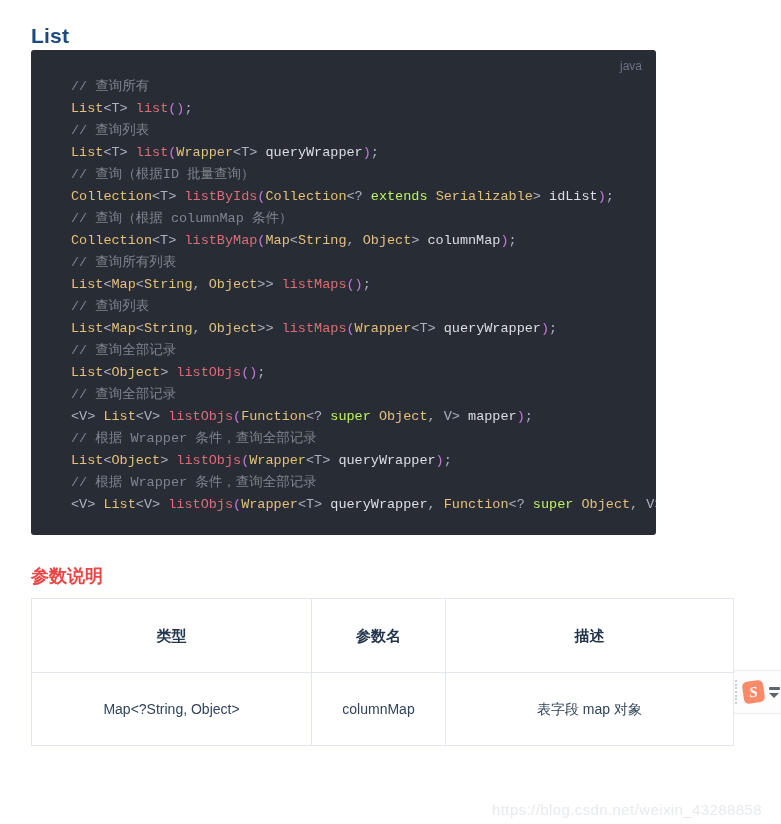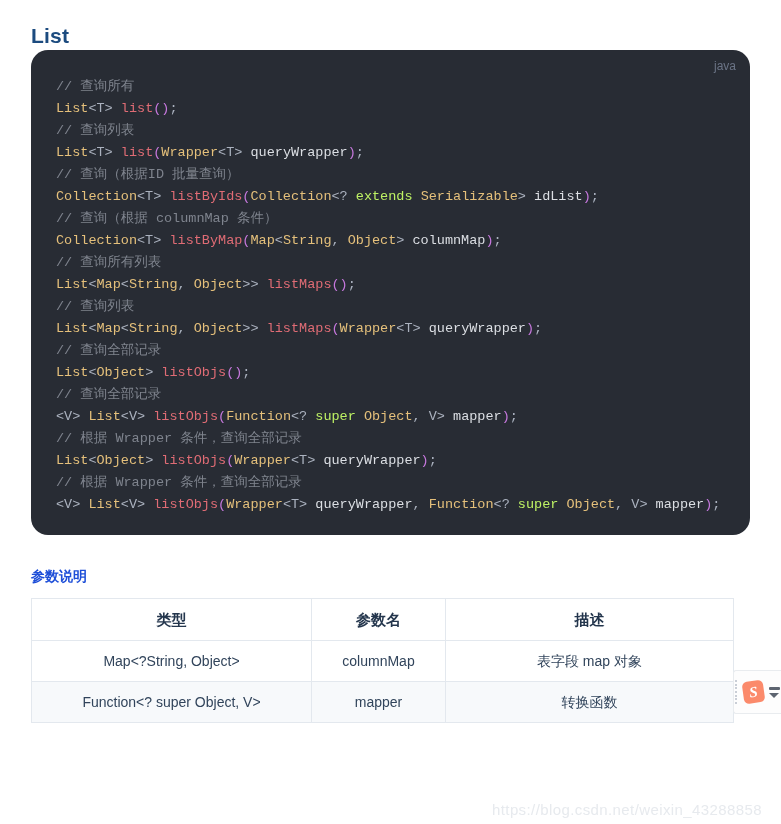--- a/index.html
+++ b/index.html
@@ -34,39 +34,39 @@
     color: #1c4b7f;
     letter-spacing: 0.2px;
     line-height: 26px;
   }
 
   
   .code-block {
     position: absolute;
     left: 31px;
     top: 50px;
-    width: 719px;
+    width: 625px;
     height: 485px;
     background: #282c34;
-    border-radius: 17px;
+    border-radius: 3px;
     box-sizing: border-box;
     overflow: hidden;
   }
   .code-lang {
     position: absolute;
     right: 14px;
     top: 9px;
     font-family: "Liberation Sans", "DejaVu Sans", sans-serif;
     font-size: 12px;
     color: #6b7486;
     line-height: 14px;
   }
   .code-body {
     position: absolute;
-    left: 25px;
+    left: 40px;
     top: 26px;
     right: 10px;
     font-family: "Liberation Mono", "DejaVu Sans Mono", monospace;
     font-size: 13.5px;
     line-height: 22px;
     white-space: pre;
     color: #abb2bf;
   }
   .code-line {
     height: 22px;
@@ -80,44 +80,44 @@
   .tk-kw       { color: #bef264; }   
   .tk-punc     { color: #abb2bf; }   
   .tk-paren    { color: #c678dd; }   
   .tk-var      { color: #dcdfe4; }   
 
   
   .params-title {
     position: absolute;
     left: 31px;
     top: 567px;
-    font-size: 14px;
-    font-weight: 700;
-    color: #1d4ed8;
+    font-size: 18px;
+    font-weight: 700;
+    color: #ef4444;
     line-height: 18px;
   }
 
   
   .param-table {
     position: absolute;
     left: 31px;
     top: 598px;
     width: 702px;
     border-collapse: collapse;
     table-layout: fixed;
     font-size: 14px;
     color: #31445b;
     background: #ffffff;
   }
   .param-table th,
   .param-table td {
     border: 1px solid #e3e8ee;
     text-align: center;
     vertical-align: middle;
-    padding: 0 6px;
+    padding: 16px 6px;
     height: 40px;
     font-weight: 400;
     line-height: 18px;
     overflow: hidden;
   }
   .param-table th {
     font-weight: 700;
     font-size: 15px;
     color: #24364d;
     height: 41px;
@@ -238,25 +238,20 @@
           <th>参数名</th>
           <th>描述</th>
         </tr>
     </thead>
     <tbody id="param-body">
         <tr>
           <td>Map&lt;?String, Object&gt;</td>
           <td>columnMap</td>
           <td>表字段 map 对象</td>
         </tr>
-        <tr>
-          <td>Function&lt;? super Object, V&gt;</td>
-          <td>mapper</td>
-          <td>转换函数</td>
-        </tr>
       </tbody>
   </table>
 
   <div class="watermark">https://blog.csdn.net/weixin_43288858</div>
 
   <div class="ime-bar">
     <div class="ime-grip">
       <i></i>
         <i></i>
         <i></i>

